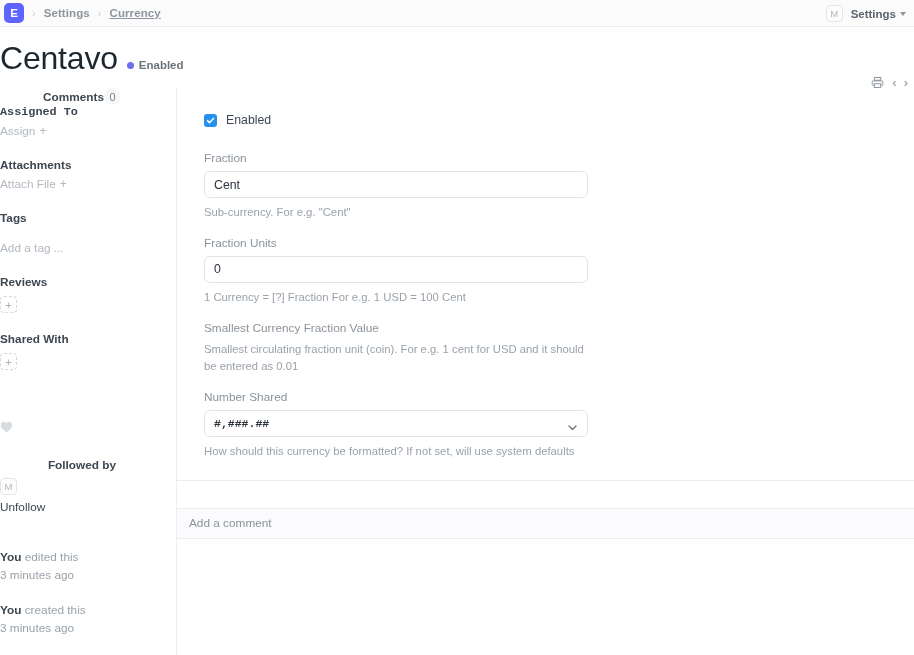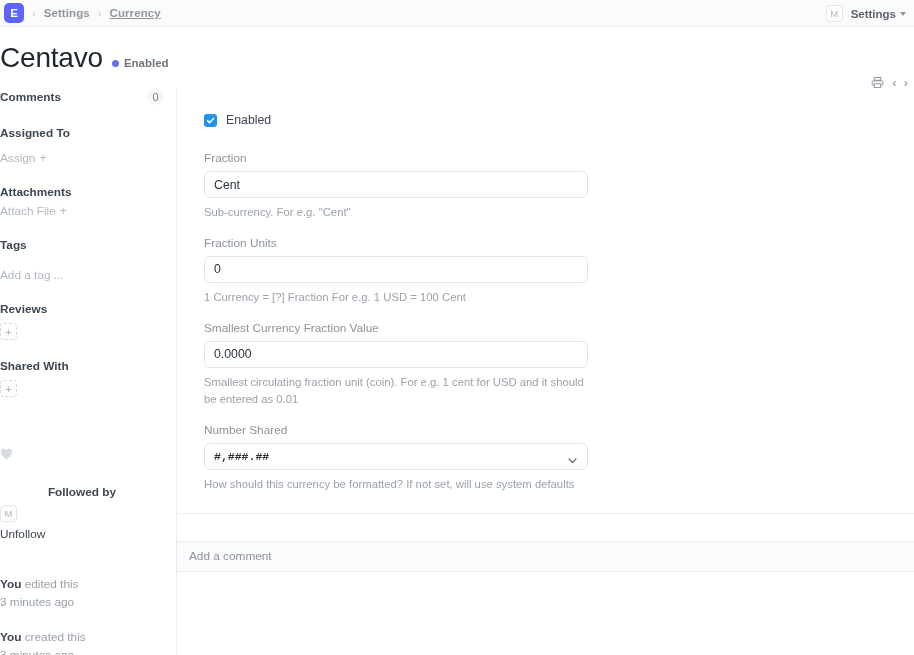--- a/index.html
+++ b/index.html
@@ -135,21 +135,21 @@
     position: relative;
     background: #fff;
   }
   .title-block {
     display: flex;
     align-items: baseline;
     gap: 9px;
     padding-left: 0px;
   }
   .page-title {
-    font-size: 28px;
+    font-size: 32px;
     font-weight: 400;
     color: #1f272e;
     letter-spacing: -0.2px;
     line-height: 1;
   }
   .status-wrap {
     display: flex;
     align-items: center;
     gap: 5px;
   }
@@ -387,27 +387,27 @@
     </span>
     <span class="chev">‹</span>
     <span class="chev">›</span>
   </div>
 </div>
 
 <div class="page-body">
 
   <div class="sidebar">
 
-    <div class="sb-row" style="margin-bottom:21px;">
+    <div class="sb-row" style="justify-content:center;">
       <span class="sb-head">Comments</span>
       <span class="count-badge">0</span>
     </div>
 
     <div class="sb-sec" style="margin-bottom:20px;">
-      <div class="sb-head" style="margin-bottom:11px;">Assigned To</div>
+      <div class="sb-head" style="margin-bottom:5px;font-family:Liberation Mono, monospace;">Assigned To</div>
       <div class="sb-sub">
         <span>Assign</span>
         <span class="plus-inline">+</span>
       </div>
     </div>
 
     <div class="sb-sec" style="margin-bottom:20px;">
       <div class="sb-head" style="margin-bottom:5px;">Attachments</div>
       <div class="sb-sub">
         <span>Attach File</span>
@@ -477,21 +477,20 @@
       </div>
 
       <div class="field">
         <div class="field-label">Fraction Units</div>
         <input class="field-input" type="text" value="0" style="">
         <div class="field-help">1 Currency = [?] Fraction For e.g. 1 USD = 100 Cent</div>
       </div>
 
       <div class="field">
         <div class="field-label">Smallest Currency Fraction Value</div>
-        <input class="field-input" type="text" value="0.0000" style="">
         <div class="field-help">Smallest circulating fraction unit (coin). For e.g. 1 cent for USD and it should be entered as 0.01</div>
       </div>
 
 
       <div class="field" style="margin-bottom:0;">
         <div class="field-label">Number Shared</div>
         <div class="select-wrap">
           <input class="field-input mono" type="text" value="#,###.##" style="">
           <span class="select-chevron">
             <svg width="11" height="11" viewBox="0 0 12 12" fill="none" stroke="#6b737b" stroke-width="1.4" stroke-linecap="round" stroke-linejoin="round">

